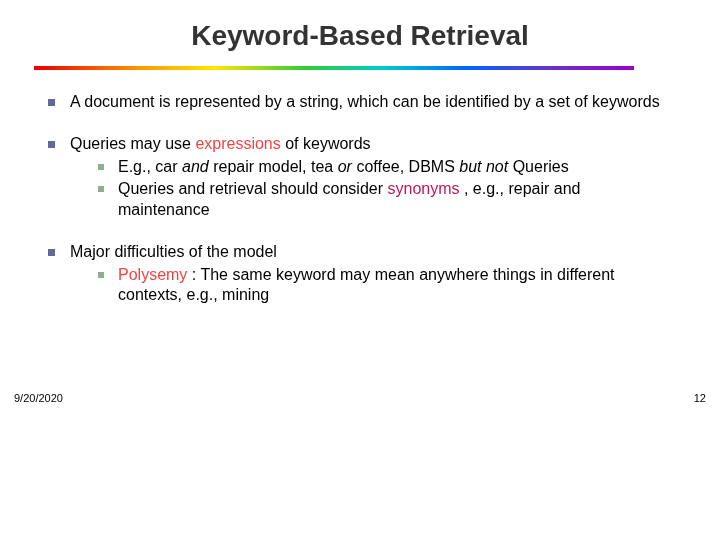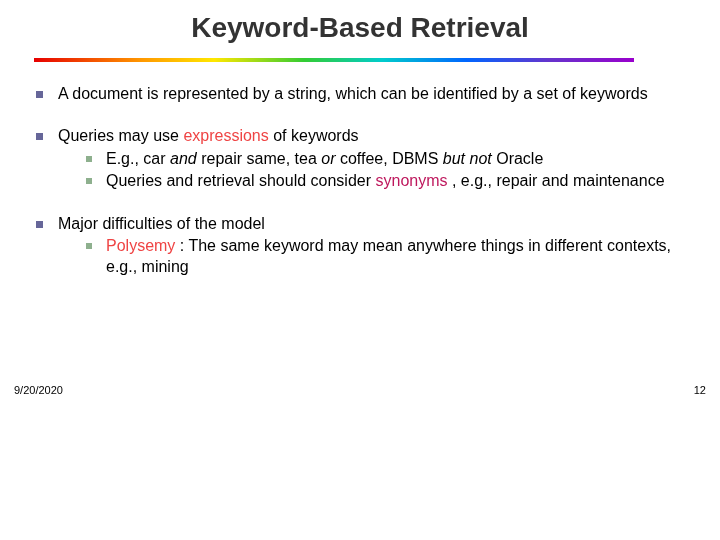--- a/index.html
+++ b/index.html
@@ -11,20 +11,21 @@
     font-family: Verdana, Geneva, sans-serif;
     color: #000;
     position: relative;
     overflow: hidden;
   }
   .slide {
     width: 720px;
     height: 404px;
     position: relative;
     box-sizing: border-box;
+    margin-top: 8px;
   }
   .title {
     text-align: center;
     font-weight: bold;
     font-size: 28px;
     color: #333333;
     padding-top: 12px;
     padding-bottom: 14px;
   }
   .rule {
@@ -35,21 +36,21 @@
       #e60000 0%,
       #ff9900 18%,
       #ffe700 30%,
       #33cc33 45%,
       #00cccc 58%,
       #0066ff 72%,
       #6633cc 86%,
       #9900cc 100%);
   }
   .body {
-    padding: 22px 44px 0 36px;
+    padding: 22px 44px 0 48px;
     font-size: 16px;
     line-height: 1.28;
   }
   ul.top {
     list-style: none;
     margin: 0;
     padding: 0;
   }
   ul.top > li {
     position: relative;
@@ -114,25 +115,25 @@
       </li>
 
       <li>
         <span class="seg">Queries may use </span>
         <span class="seg em-red">expressions</span>
         <span class="seg"> of keywords</span>
         <ul class="sub">
           <li>
             <span class="seg">E.g., car </span>
             <span class="seg italic">and</span>
-            <span class="seg"> repair same, tea </span>
+            <span class="seg"> repair model, tea </span>
             <span class="seg italic">or</span>
             <span class="seg"> coffee, DBMS </span>
             <span class="seg italic">but not</span>
-            <span class="seg"> Oracle</span>
+            <span class="seg"> Queries</span>
           </li>
           <li>
             <span class="seg">Queries and retrieval should consider </span>
             <span class="seg em-blue">synonyms</span>
             <span class="seg">, e.g., repair and maintenance</span>
           </li>
         </ul>
       </li>
 
       <li>

